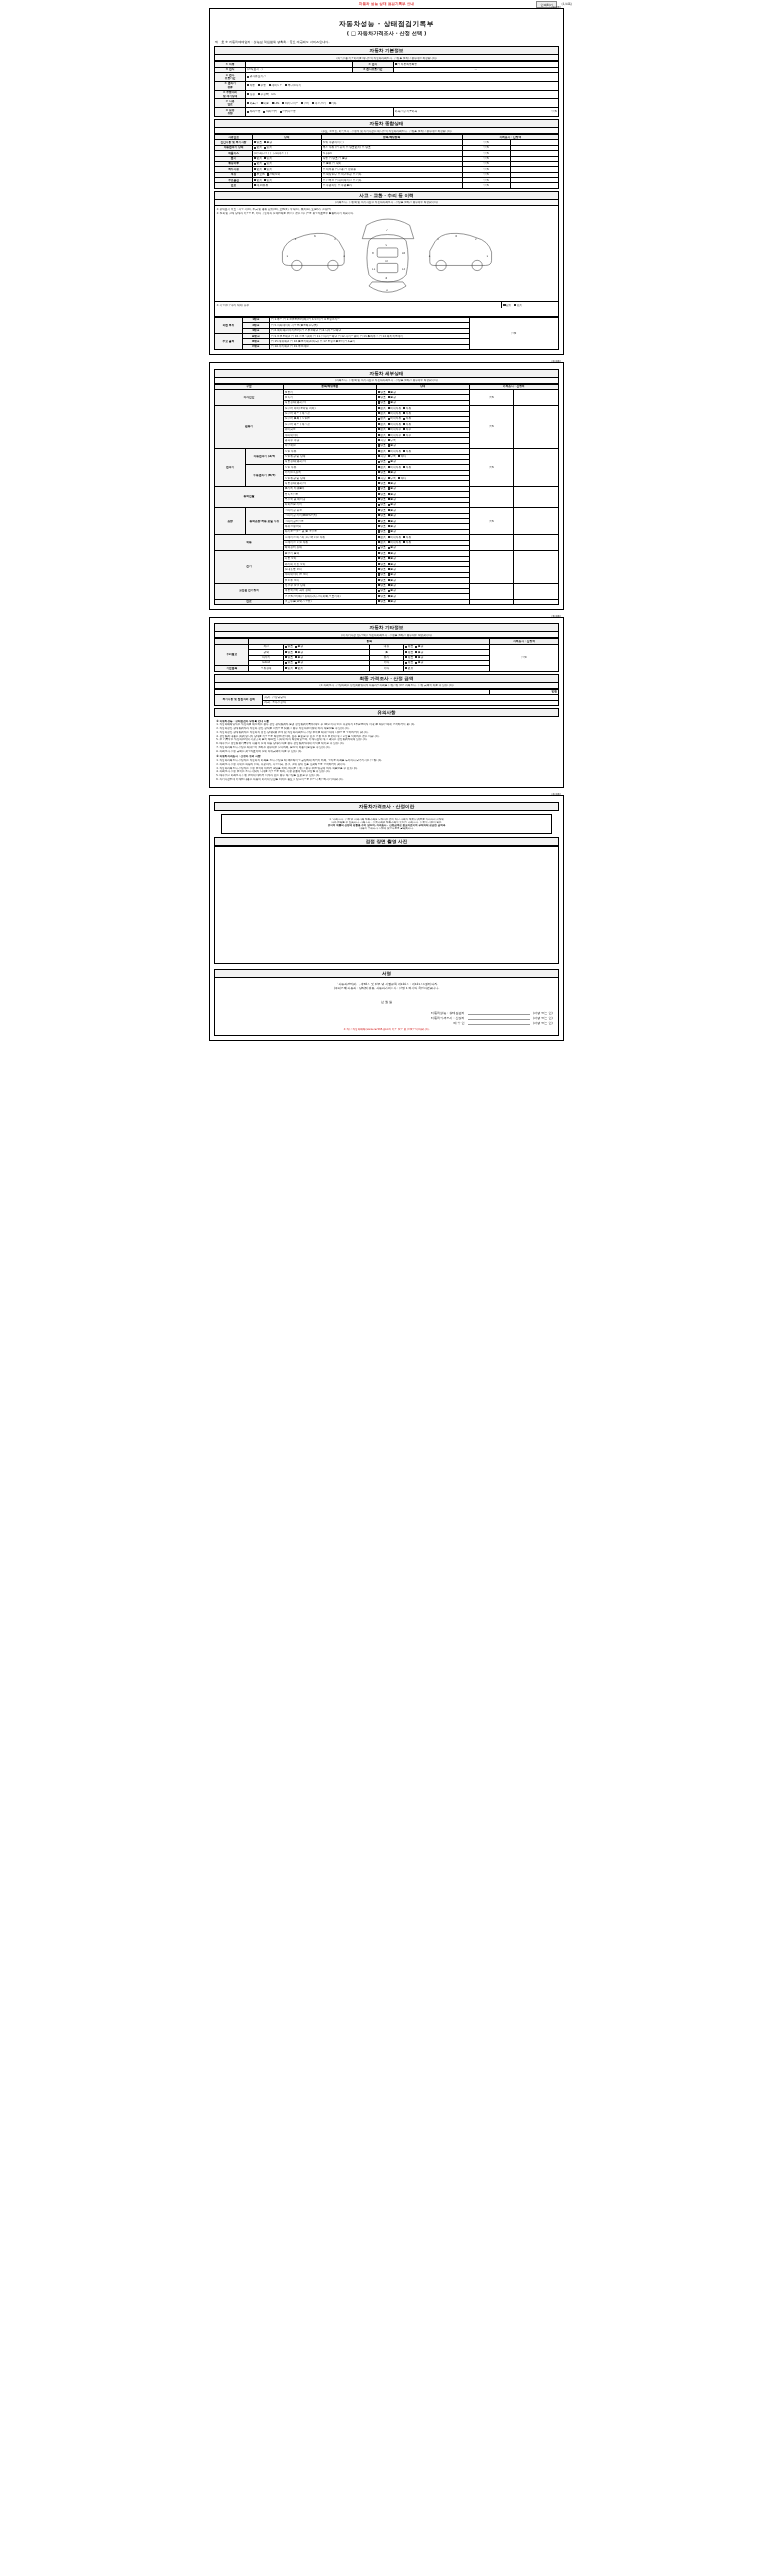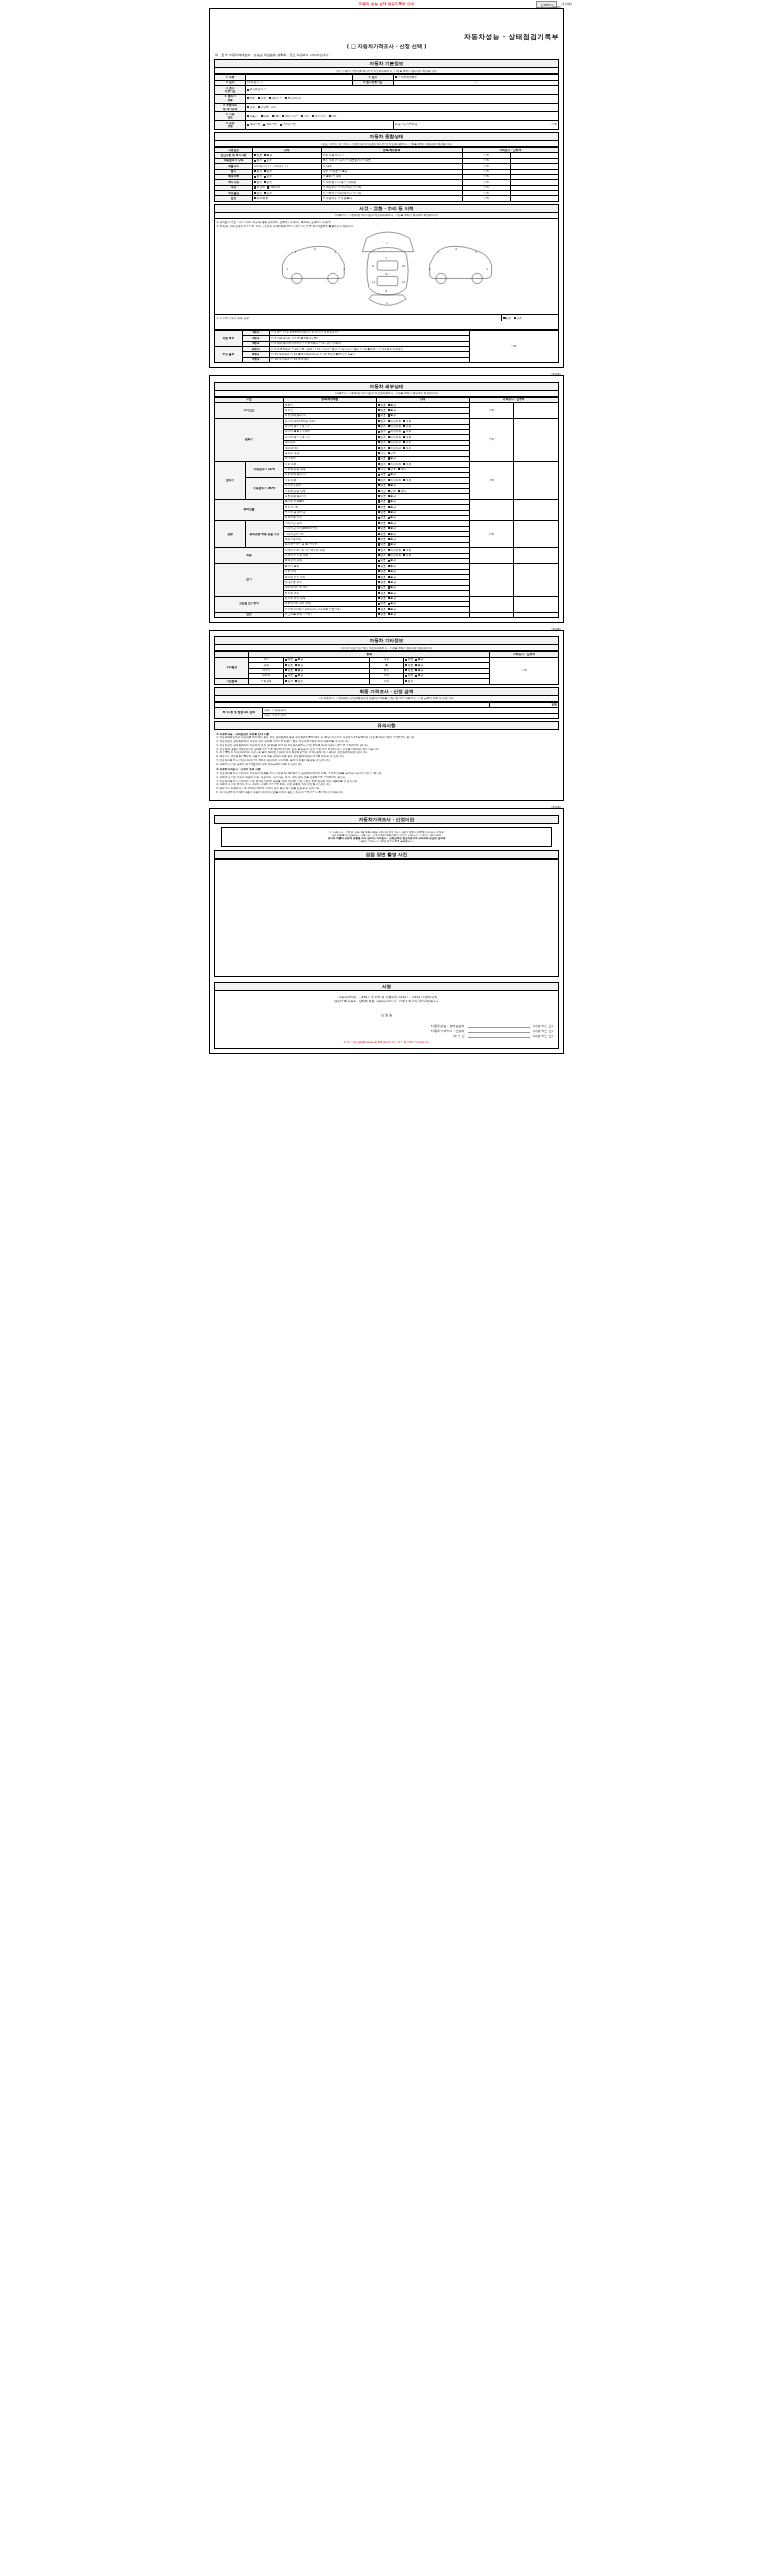--- a/index.html
+++ b/index.html
@@ -21,21 +21,21 @@
   .topbar .tb-btn {
     position:absolute; right:216px; top:1px;
     border:0.5px solid #888; background:#eee; font-size:3.1px; padding:0.5px 3.1px;
   }
   .topbar .tb-page { position:absolute; right:201px; top:1.5px; font-size:3.1px; color:#333;}
   .sheet {
     width: 355px; margin: 0 auto 7.2px auto; background:#fff;
     border:0.5px solid #000; padding: 3.1px 4.1px 4.1px 4.1px; position:relative;
   }
   .pgno { position:absolute; right:2.1px; top:-4.6px; font-size:2.8px; color:#333; }
-  h1.doc-title { text-align:right; font-size:6.7px; font-weight:bold; margin:21px 0 1px 0; letter-spacing:0.5px;}
+  h1.doc-title { text-align:center; font-size:6.7px; font-weight:bold; margin:8px 0 1px 0; letter-spacing:0.5px;}
   h2.doc-sub { text-align:center; font-size:5.2px; font-weight:bold; margin:0.5px 0 3.1px 0; }
   .sect-title {
     background:#f2f2f2; border:0.5px solid #000; text-align:center;
     font-weight:bold; font-size:4.6px; padding:1px 0; margin-top:2.1px;
   }
   .sect-note { font-size:2.6px; text-align:center; border:0.5px solid #000; border-top:none; padding:0.5px 0; background:#fafafa;}
   table.grid { border-collapse: collapse; width:100%; table-layout:fixed; }
   table.grid td, table.grid th {
     border:0.5px solid #000; padding:0.5px 1px; font-size:2.7px;
     vertical-align:middle; line-height:1.25;

